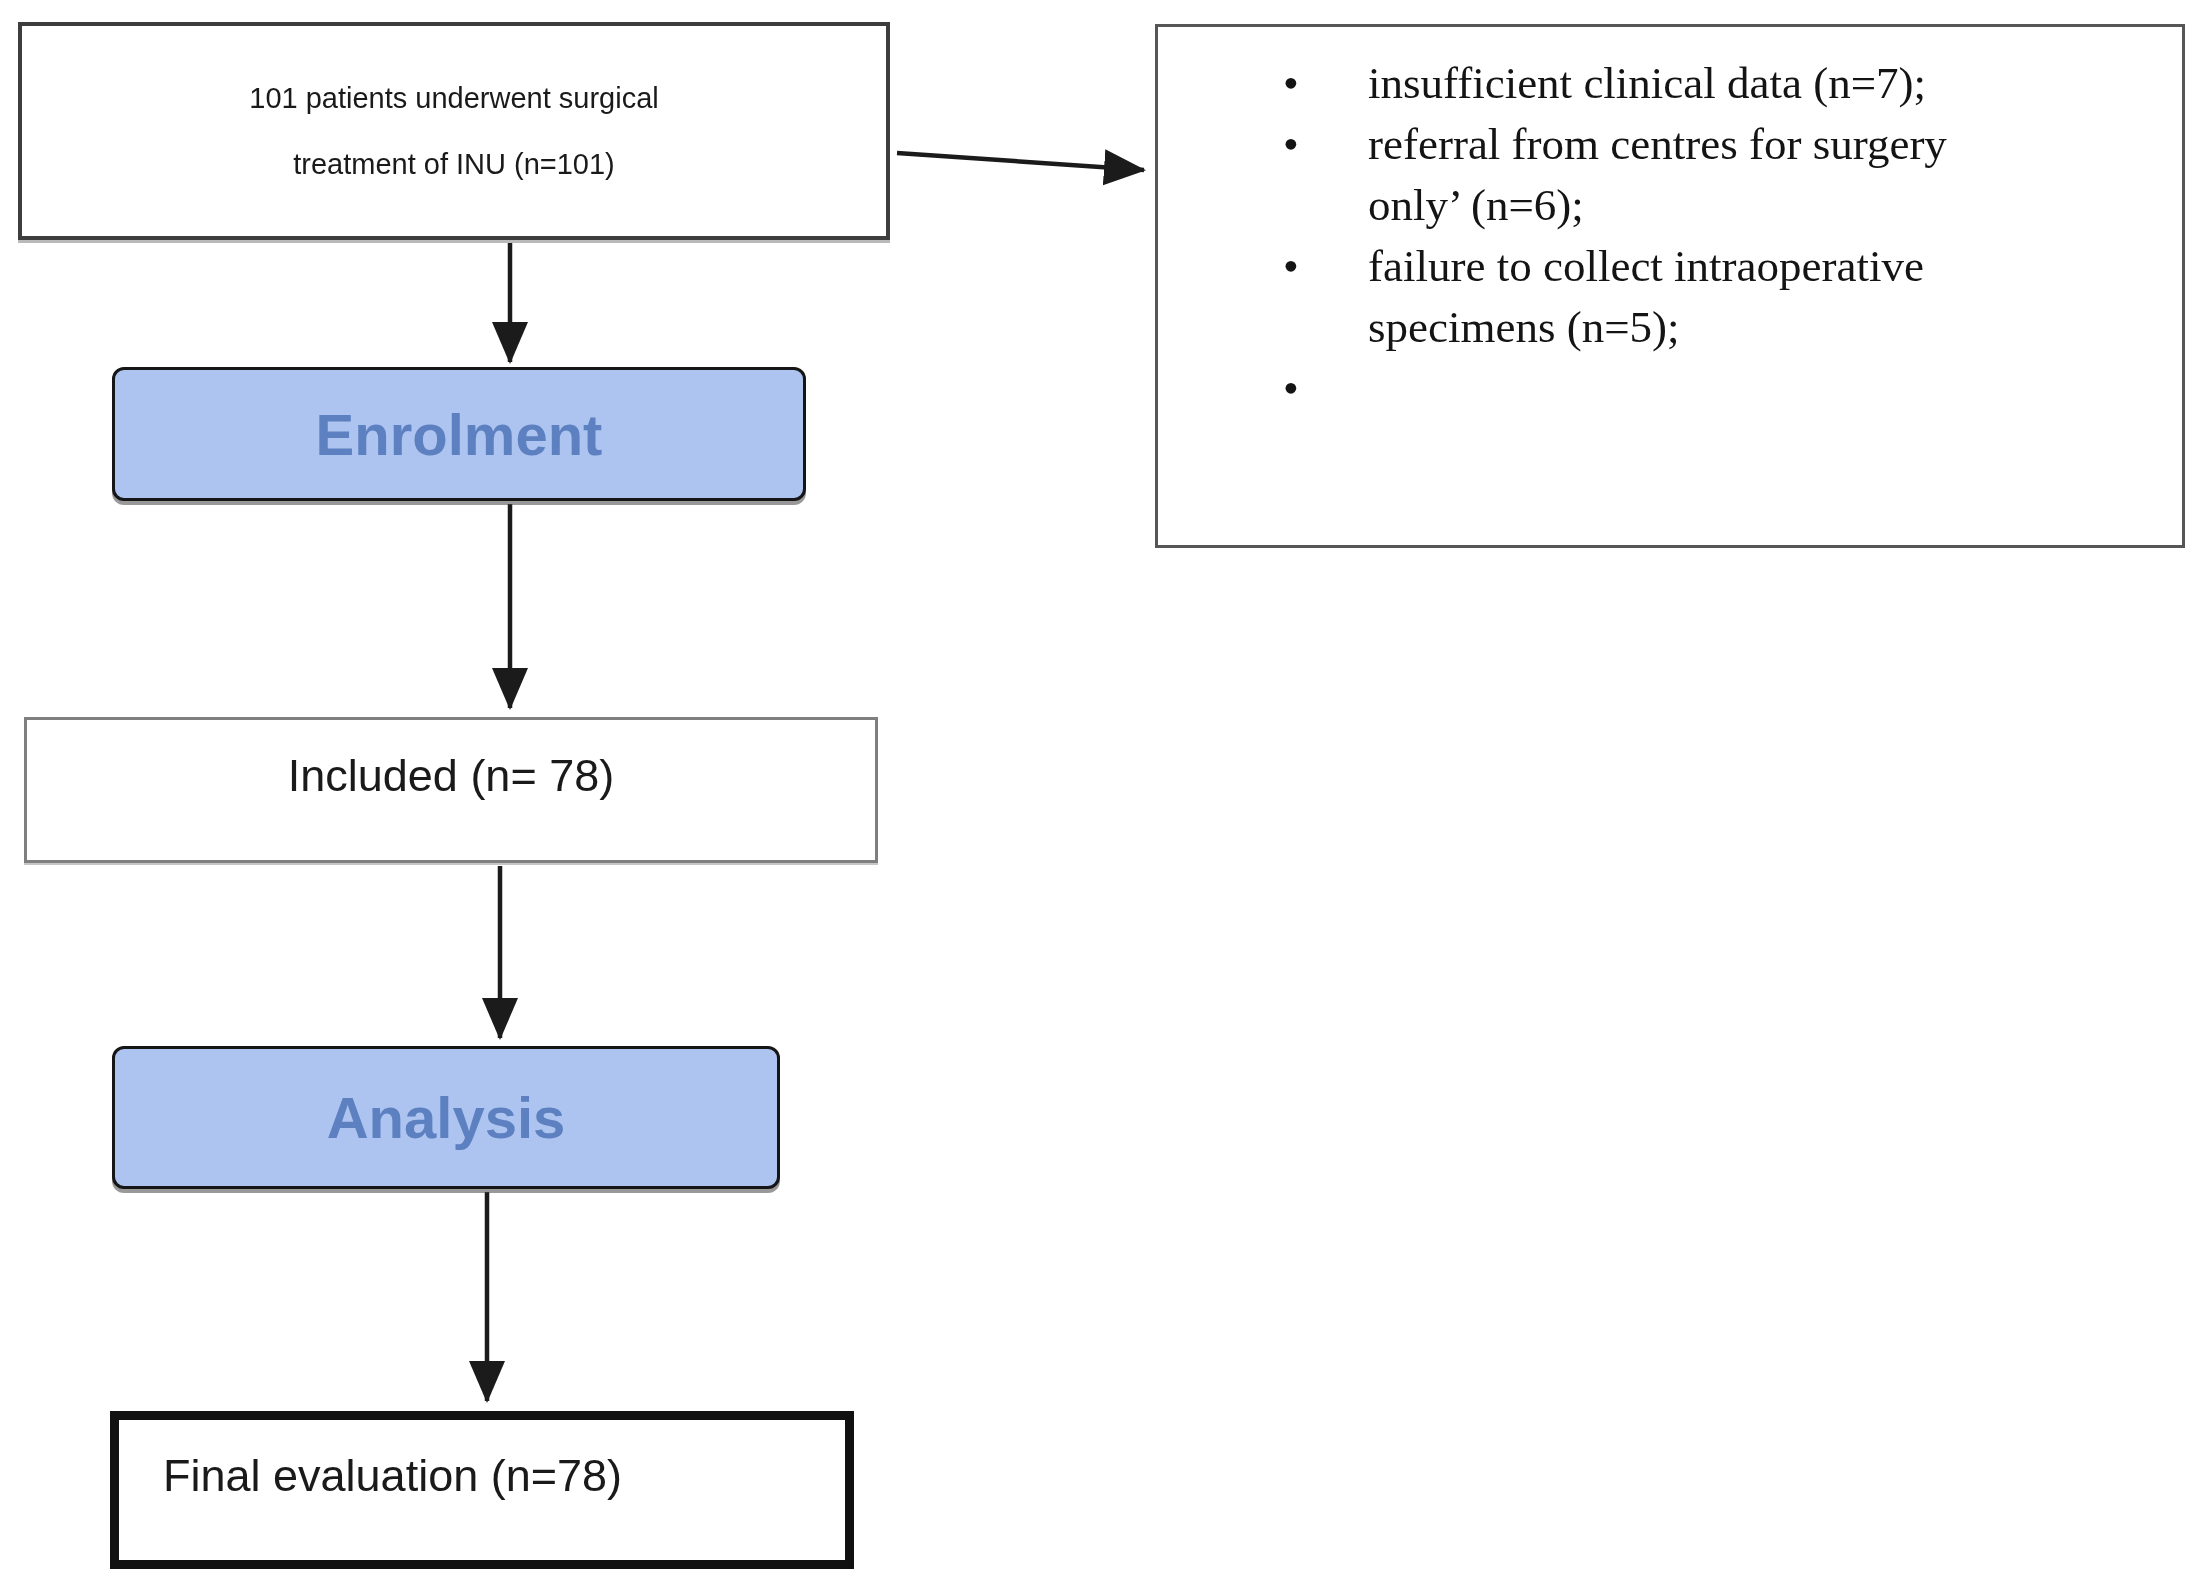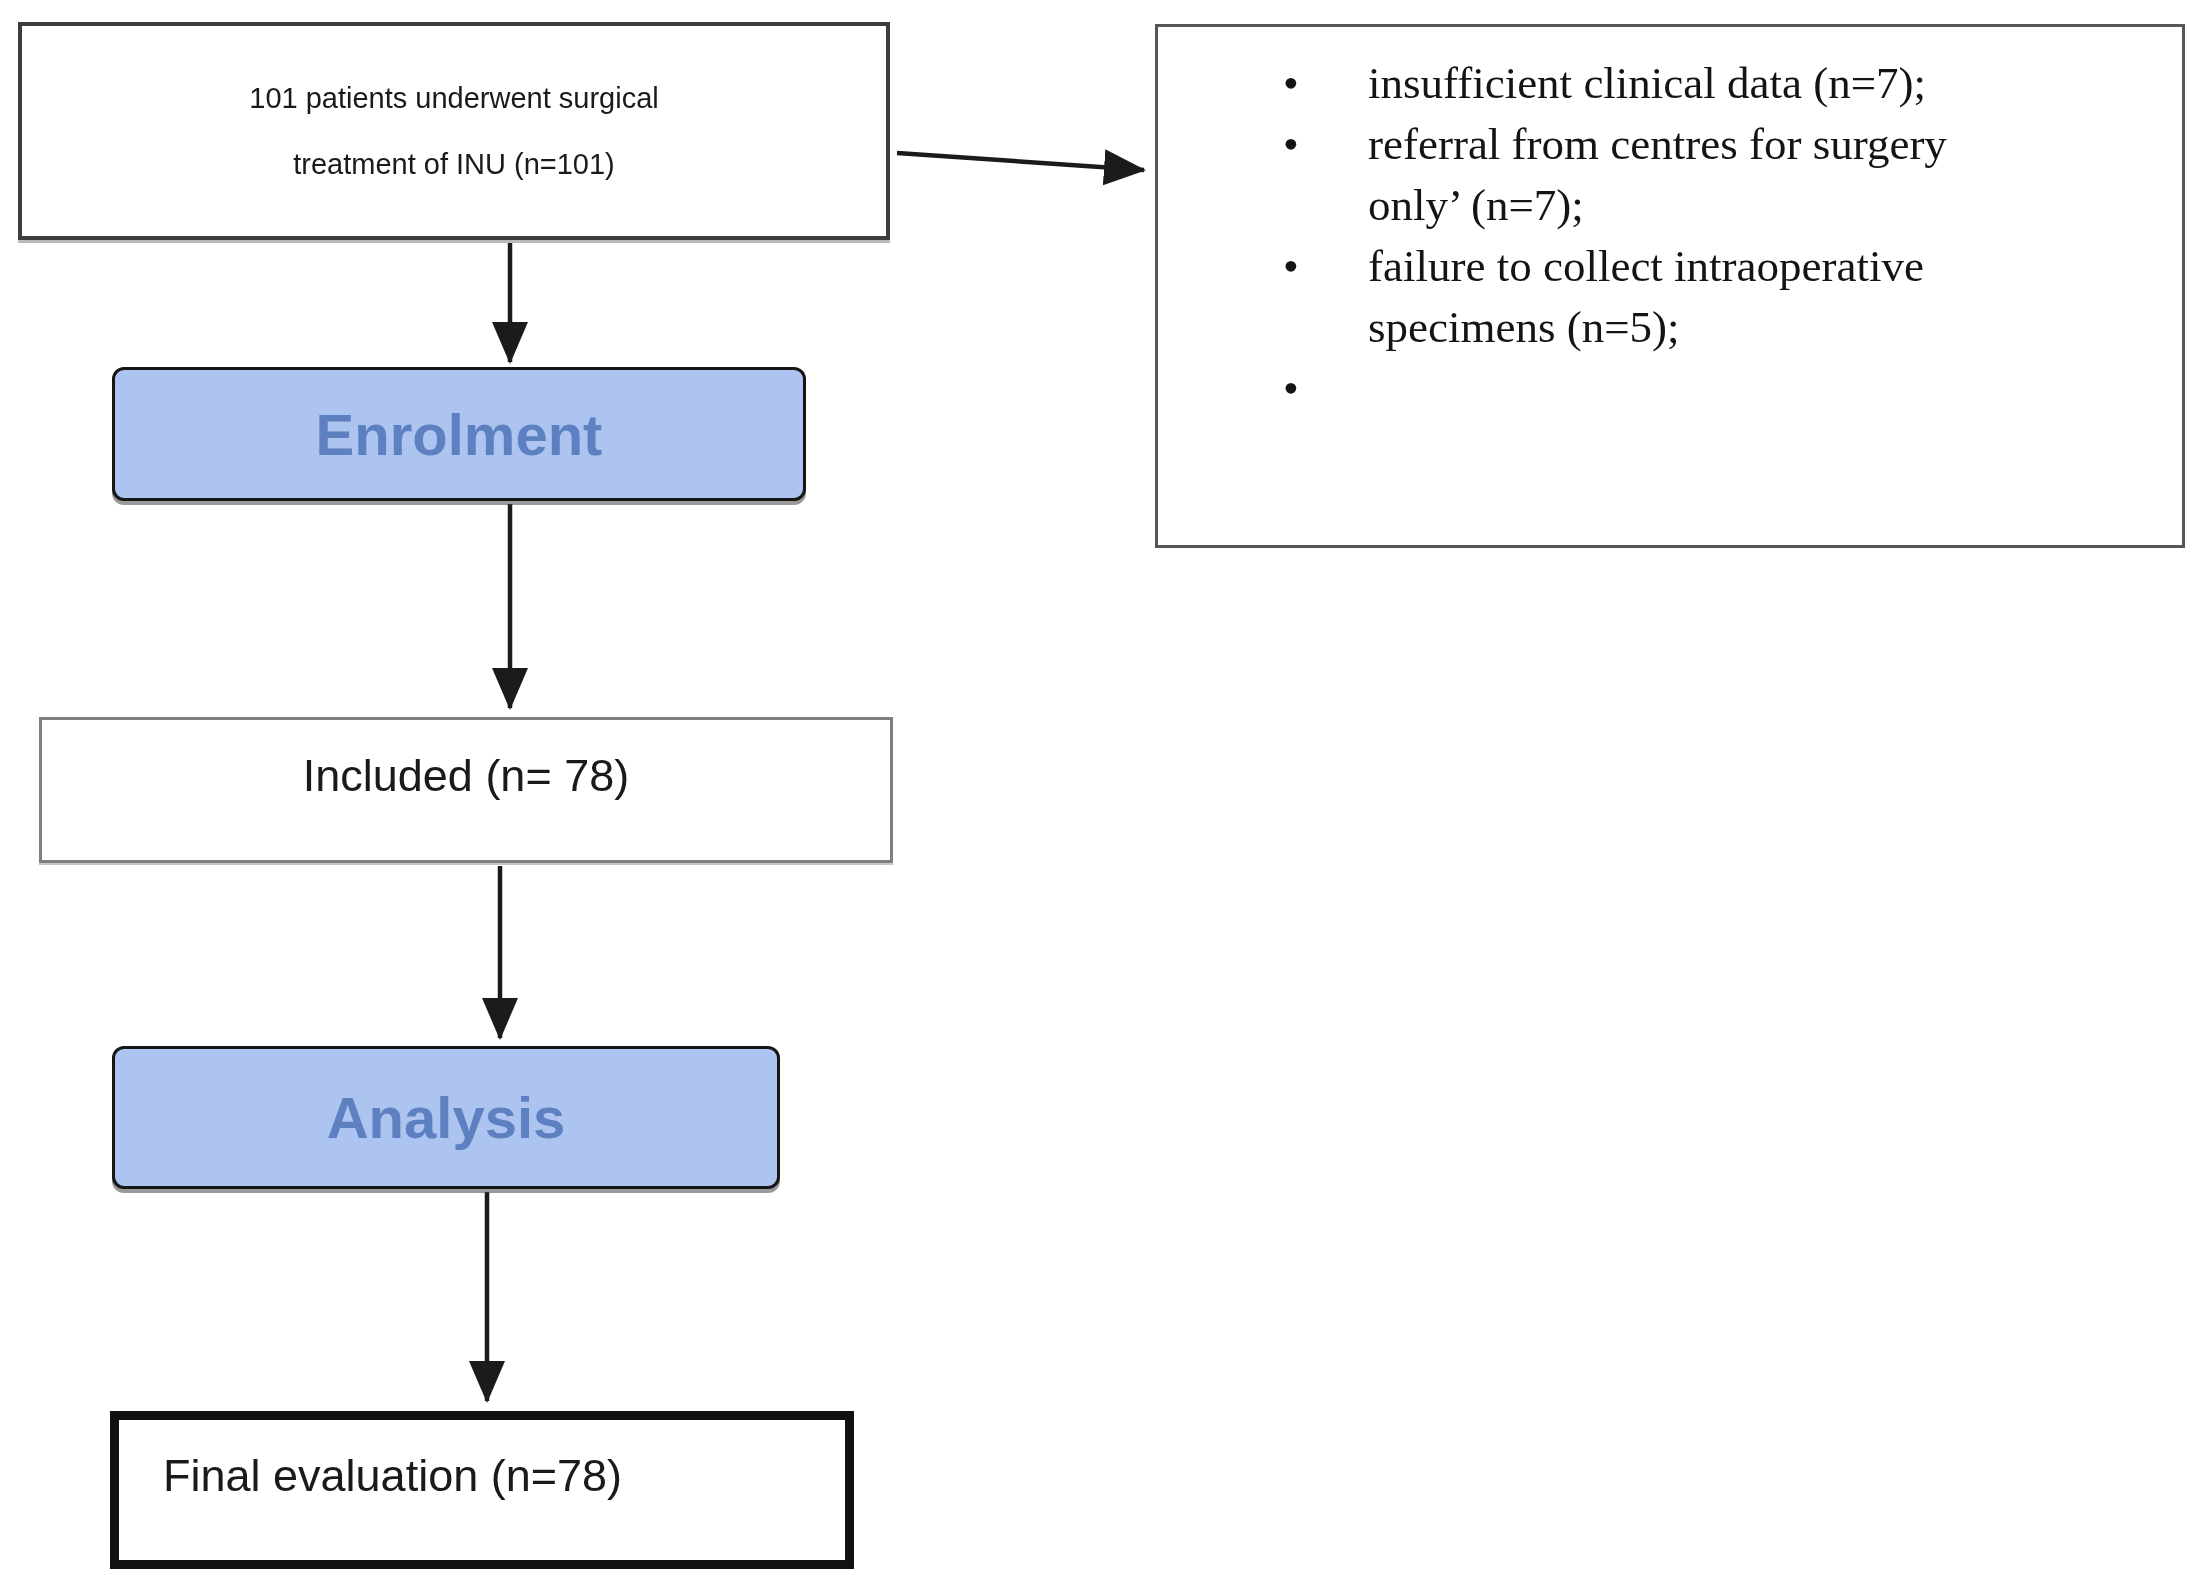--- a/index.html
+++ b/index.html
@@ -72,21 +72,20 @@
 
   
   .included-box {
     left: 24px; top: 717px; width: 854px; height: 146px;
     border: 3px solid #7f7f7f;
     box-shadow: 0 2px 0 rgba(160,160,160,0.6);
     display: flex; align-items: flex-start; justify-content: center;
     padding-top: 30px;
     font-size: 45px;
     white-space: nowrap;
-    margin-left: 15px;
   }
 
   
   .final-box {
     left: 110px; top: 1411px; width: 744px; height: 158px;
     border: 9px solid #111111;
     display: flex; align-items: center; justify-content: flex-start;
     padding-left: 44px; padding-bottom: 28px;
     font-size: 45px;
     white-space: nowrap;
@@ -123,21 +122,21 @@
   </div>
 
   <div class="box exclusion-box">
     <ul class="exclusion-list">
       <li>
         <span class="bullet">•</span>
         <span>insufficient clinical data (n=7);</span>
       </li>
       <li>
         <span class="bullet">•</span>
-        <span>referral from centres for surgery only’ (n=7);</span>
+        <span>referral from centres for surgery only’ (n=6);</span>
       </li>
       <li>
         <span class="bullet">•</span>
         <span>failure to collect intraoperative specimens (n=5);</span>
       </li>
       <li>
         <span class="bullet">•</span>
       </li>
     </ul>
   </div>

